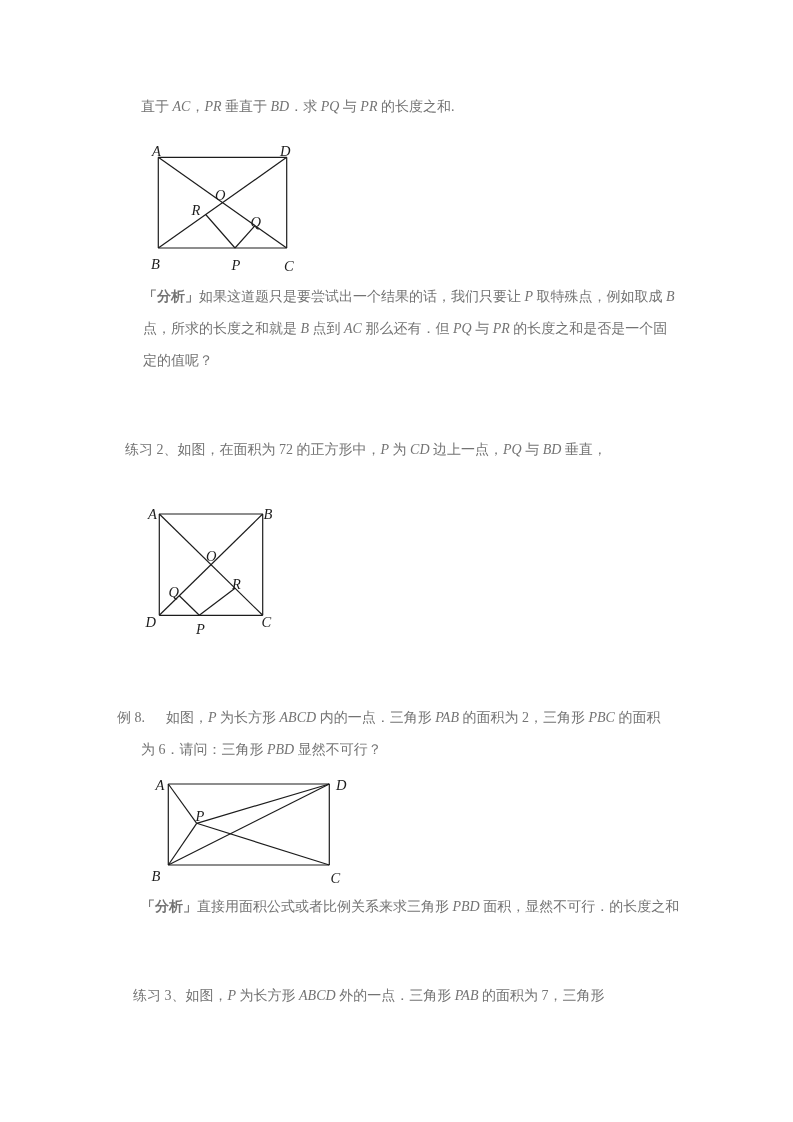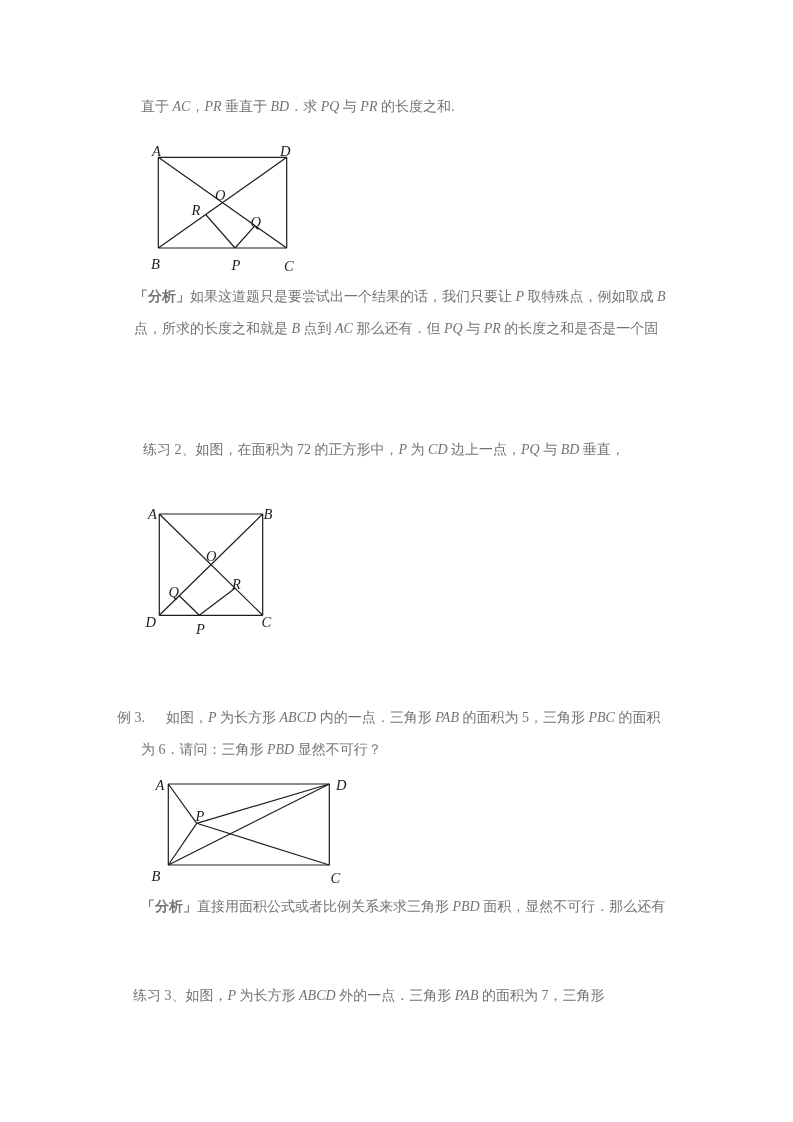--- a/index.html
+++ b/index.html
@@ -49,26 +49,27 @@
         <text x="7" y="15.5" class="fig-label">A</text>
         <text x="135" y="15.5" class="fig-label">D</text>
         <text x="6" y="129" class="fig-label">B</text>
         <text x="86.5" y="130" class="fig-label">P</text>
         <text x="139" y="130.5" class="fig-label">C</text>
         <text x="70" y="60" class="fig-label">O</text>
         <text x="46.5" y="75" class="fig-label">R</text>
         <text x="105.5" y="86.5" class="fig-label">Q</text>
       </svg></div>
 
-  <div class="para" style="left:134px; top:281px;">
+  <div class="para" style="left:143px; top:281px;">
       <div class="line"><span class="seg-b">「分析」</span><span class="seg-n">如果这道题只是要尝试出一个结果的话，我们只要让 </span><span class="seg-i">P</span><span class="seg-n"> 取特殊点，例如取成 </span><span class="seg-i">B</span></div>
       <div class="line"><span class="seg-n">点，所求的长度之和就是 </span><span class="seg-i">B</span><span class="seg-n"> 点到 </span><span class="seg-i">AC</span><span class="seg-n"> 那么还有．但 </span><span class="seg-i">PQ</span><span class="seg-n"> 与 </span><span class="seg-i">PR</span><span class="seg-n"> 的长度之和是否是一个固</span></div>
+      <div class="line"><span class="seg-n">定的值呢？</span></div>
     </div>
 
-  <div class="para" style="left:143px; top:434px;">
+  <div class="para" style="left:125px; top:434px;">
       <div class="line"><span class="seg-n">练习 2、如图，在面积为 72 的正方形中，</span><span class="seg-i">P</span><span class="seg-n"> 为 </span><span class="seg-i">CD</span><span class="seg-n"> 边上一点，</span><span class="seg-i">PQ</span><span class="seg-n"> 与 </span><span class="seg-i">BD</span><span class="seg-n"> 垂直，</span></div>
     </div>
 
   <div class="figure" style="left:142px; top:503px;"><svg width="135" height="137" viewBox="0 0 135 137">
         <line x1="17.3" y1="11" x2="120.7" y2="11" stroke="#1c1c1c" stroke-width="1.2"></line>
         <line x1="120.7" y1="11" x2="120.7" y2="112.3" stroke="#1c1c1c" stroke-width="1.2"></line>
         <line x1="17.3" y1="112.3" x2="120.7" y2="112.3" stroke="#1c1c1c" stroke-width="1.2"></line>
         <line x1="17.3" y1="11" x2="17.3" y2="112.3" stroke="#1c1c1c" stroke-width="1.2"></line>
         <line x1="17.3" y1="11" x2="120.7" y2="112.3" stroke="#1c1c1c" stroke-width="1.2"></line>
         <line x1="17.3" y1="112.3" x2="120.7" y2="11" stroke="#1c1c1c" stroke-width="1.2"></line>
@@ -78,21 +79,21 @@
         <text x="121.5" y="16" class="fig-label">B</text>
         <text x="3.5" y="124" class="fig-label">D</text>
         <text x="119.5" y="124" class="fig-label">C</text>
         <text x="54" y="131" class="fig-label">P</text>
         <text x="64" y="57.5" class="fig-label">O</text>
         <text x="26.5" y="94" class="fig-label">Q</text>
         <text x="90" y="86" class="fig-label">R</text>
       </svg></div>
 
   <div class="para" style="left:117px; top:702px;">
-      <div class="line"><span class="seg-n">例 3.　  如图，</span><span class="seg-i">P</span><span class="seg-n"> 为长方形 </span><span class="seg-i">ABCD</span><span class="seg-n"> 内的一点．三角形 </span><span class="seg-i">PAB</span><span class="seg-n"> 的面积为 5，三角形 </span><span class="seg-i">PBC</span><span class="seg-n"> 的面积</span></div>
+      <div class="line"><span class="seg-n">例 8.　  如图，</span><span class="seg-i">P</span><span class="seg-n"> 为长方形 </span><span class="seg-i">ABCD</span><span class="seg-n"> 内的一点．三角形 </span><span class="seg-i">PAB</span><span class="seg-n"> 的面积为 2，三角形 </span><span class="seg-i">PBC</span><span class="seg-n"> 的面积</span></div>
       <div class="line" style="padding-left: 24px;"><span class="seg-n">为 6．请问：三角形 </span><span class="seg-i">PBD</span><span class="seg-n"> 显然不可行？</span></div>
     </div>
 
   <div class="figure" style="left:150px; top:772px;"><svg width="200" height="117" viewBox="0 0 200 117">
         <line x1="18.3" y1="12" x2="179.3" y2="12" stroke="#1c1c1c" stroke-width="1.2"></line>
         <line x1="179.3" y1="12" x2="179.3" y2="93" stroke="#1c1c1c" stroke-width="1.2"></line>
         <line x1="18.3" y1="93" x2="179.3" y2="93" stroke="#1c1c1c" stroke-width="1.2"></line>
         <line x1="18.3" y1="12" x2="18.3" y2="93" stroke="#1c1c1c" stroke-width="1.2"></line>
         <line x1="18.3" y1="93" x2="179.3" y2="12" stroke="#1c1c1c" stroke-width="1.2"></line>
         <line x1="46.7" y1="51.3" x2="18.3" y2="12" stroke="#1c1c1c" stroke-width="1.2"></line>
@@ -100,19 +101,19 @@
         <line x1="46.7" y1="51.3" x2="179.3" y2="12" stroke="#1c1c1c" stroke-width="1.2"></line>
         <line x1="46.7" y1="51.3" x2="179.3" y2="93" stroke="#1c1c1c" stroke-width="1.2"></line>
         <text x="5.5" y="18" class="fig-label">A</text>
         <text x="186" y="18" class="fig-label">D</text>
         <text x="1.5" y="108.5" class="fig-label">B</text>
         <text x="180.5" y="111" class="fig-label">C</text>
         <text x="45.5" y="48.5" class="fig-label">P</text>
       </svg></div>
 
   <div class="para" style="left:141px; top:891px;">
-      <div class="line"><span class="seg-b">「分析」</span><span class="seg-n">直接用面积公式或者比例关系来求三角形 </span><span class="seg-i">PBD</span><span class="seg-n"> 面积，显然不可行．那么还有</span></div>
+      <div class="line"><span class="seg-b">「分析」</span><span class="seg-n">直接用面积公式或者比例关系来求三角形 </span><span class="seg-i">PBD</span><span class="seg-n"> 面积，显然不可行．的长度之和</span></div>
     </div>
 
   <div class="para" style="left:133px; top:980px;">
       <div class="line"><span class="seg-n">练习 3、如图，</span><span class="seg-i">P</span><span class="seg-n"> 为长方形 </span><span class="seg-i">ABCD</span><span class="seg-n"> 外的一点．三角形 </span><span class="seg-i">PAB</span><span class="seg-n"> 的面积为 7，三角形</span></div>
     </div>
 </div>
 
 </body></html>

